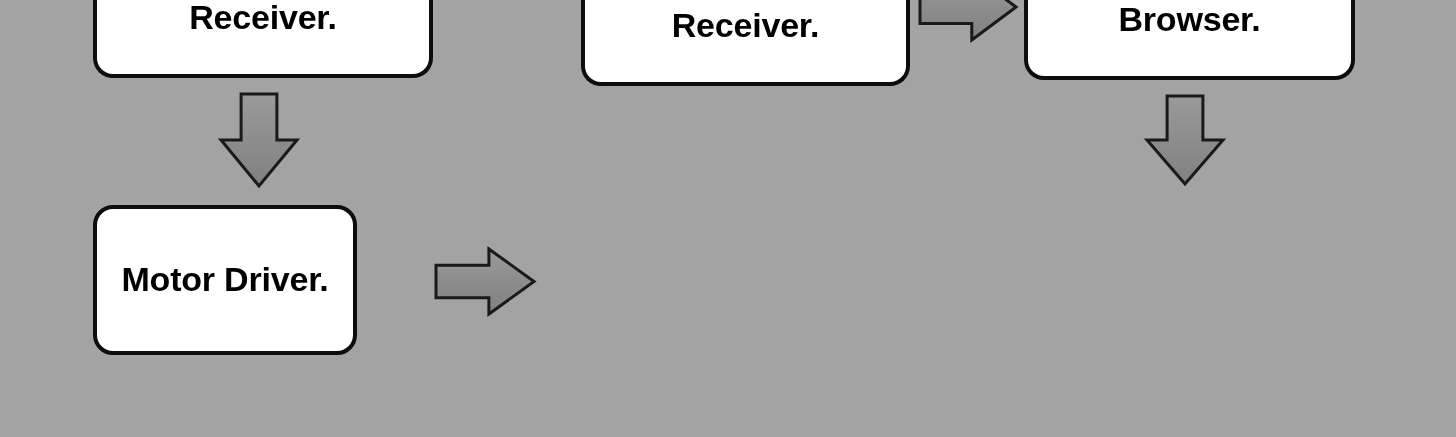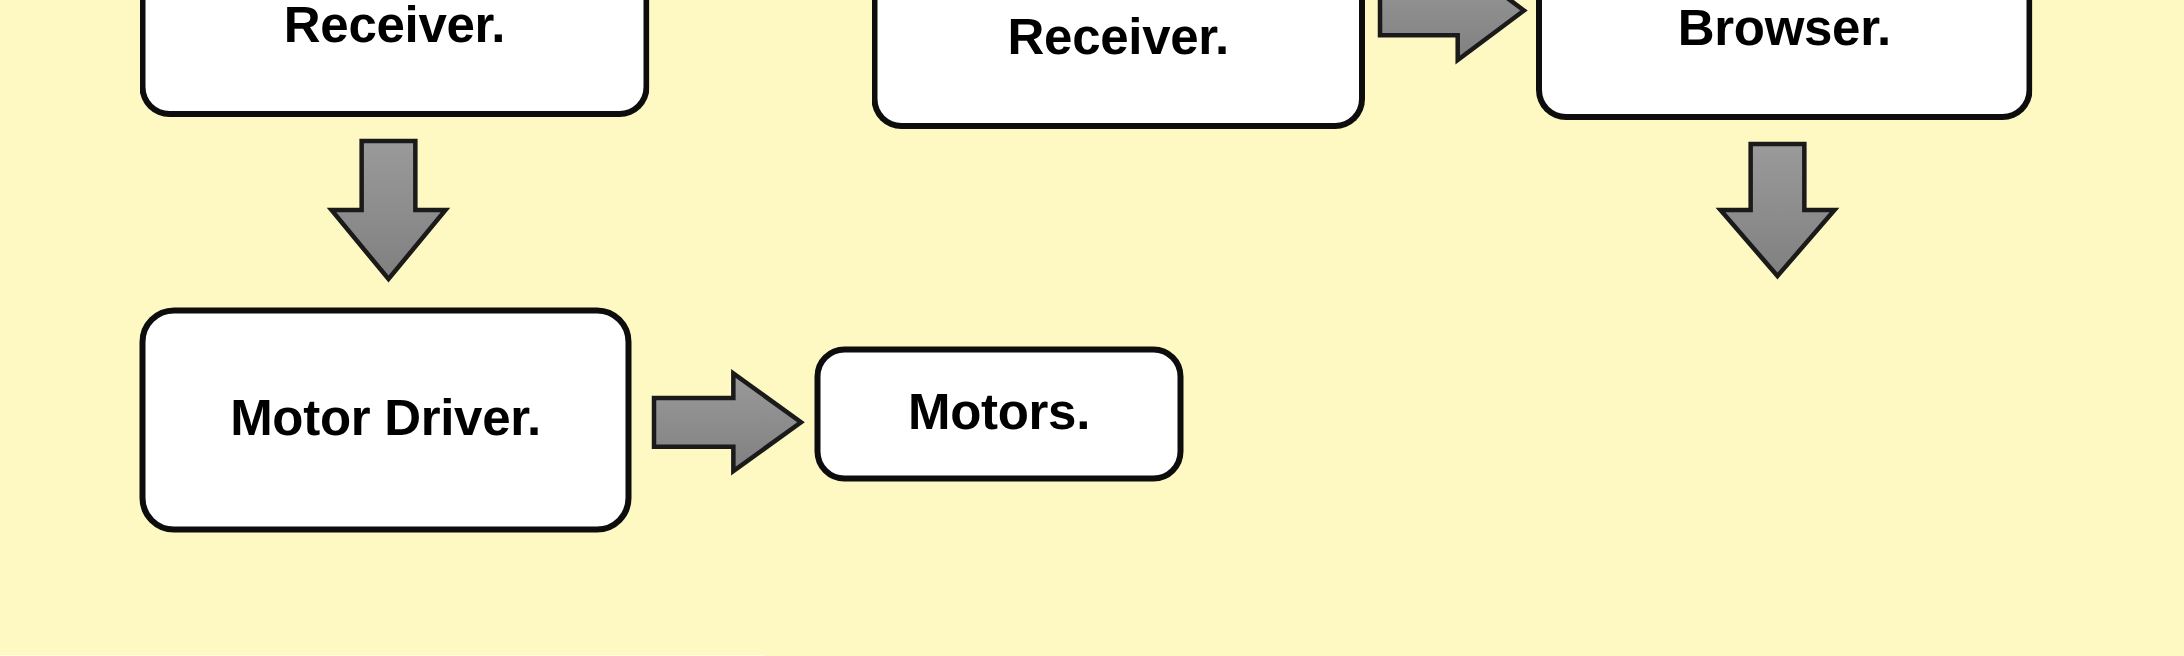--- a/index.html
+++ b/index.html
@@ -5,21 +5,21 @@
 <style>
   html, body {
     margin: 0;
     padding: 0;
     background: #ffffff;
   }
   #canvas {
     position: relative;
     width: 1456px;
     height: 437px;
-    background: #fef9c3;
+    background: #a3a3a3;
     overflow: hidden;
     font-family: "Liberation Sans", sans-serif;
   }
   .node {
     position: absolute;
     box-sizing: border-box;
     background: #ffffff;
     border: 4px solid #0d0d0d;
     border-radius: 20px;
     display: flex;
@@ -71,25 +71,22 @@
     </svg>
     <div class="node clipped-top" style="left: 93px; top: -80px; width: 340px; height: 158px; align-items: flex-end; padding-bottom: 34px;">
       <span class="node-label">Receiver.</span>
     </div>
     <div class="node clipped-top" style="left: 581px; top: -72px; width: 329px; height: 158px; align-items: flex-end; padding-bottom: 34px;">
       <span class="node-label">Receiver.</span>
     </div>
     <div class="node clipped-top" style="left: 1024px; top: -80px; width: 331px; height: 160px; align-items: flex-end; padding-bottom: 34px;">
       <span class="node-label">Browser.</span>
     </div>
-    <div class="node" style="left: 93px; top: 205px; width: 328px; height: 150px; border-radius: 23px;">
+    <div class="node" style="left: 93px; top: 205px; width: 264px; height: 150px;">
       <span class="node-label">Motor Driver.</span>
-    </div>
-    <div class="node" style="left: 543px; top: 231px; width: 246px; height: 90px;">
-      <span class="node-label">Motors.</span>
     </div>
     <div class="arrow" style="left: 221px; top: 94px; width: 76px; height: 92px;">
       <svg width="76" height="92" viewBox="0 0 76 92">
         <polygon points="20.1,0.0 55.9,0.0 55.9,46.0 76.0,46.0 38.0,92.0 0.0,46.0 20.1,46.0" fill="url(#arrowGradV)" stroke="#1a1a1a" stroke-width="3" stroke-linejoin="miter"></polygon>
       </svg>
     </div>
     <div class="arrow" style="left: 920px; top: -26px; width: 96px; height: 66px;">
       <svg width="96" height="66" viewBox="0 0 96 66">
         <polygon points="0.0,16.5 51.8,16.5 51.8,0.0 96.0,33.0 51.8,66.0 51.8,49.5 0.0,49.5" fill="url(#arrowGradH)" stroke="#1a1a1a" stroke-width="3" stroke-linejoin="miter"></polygon>
       </svg>

